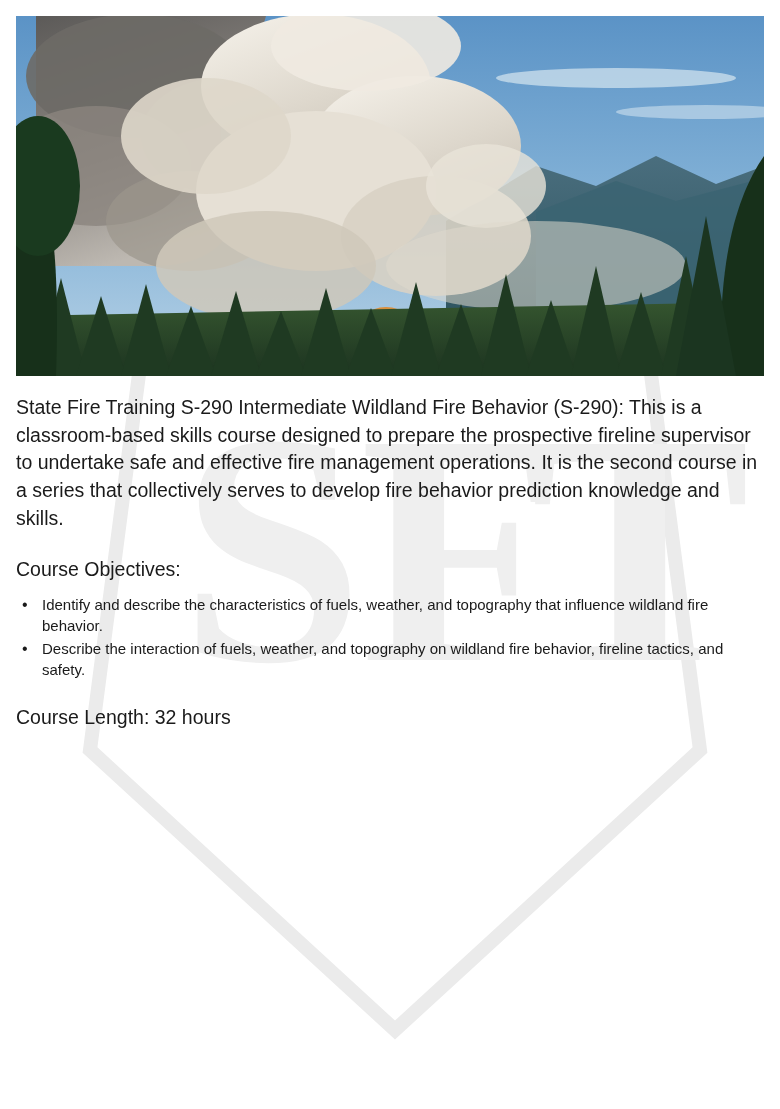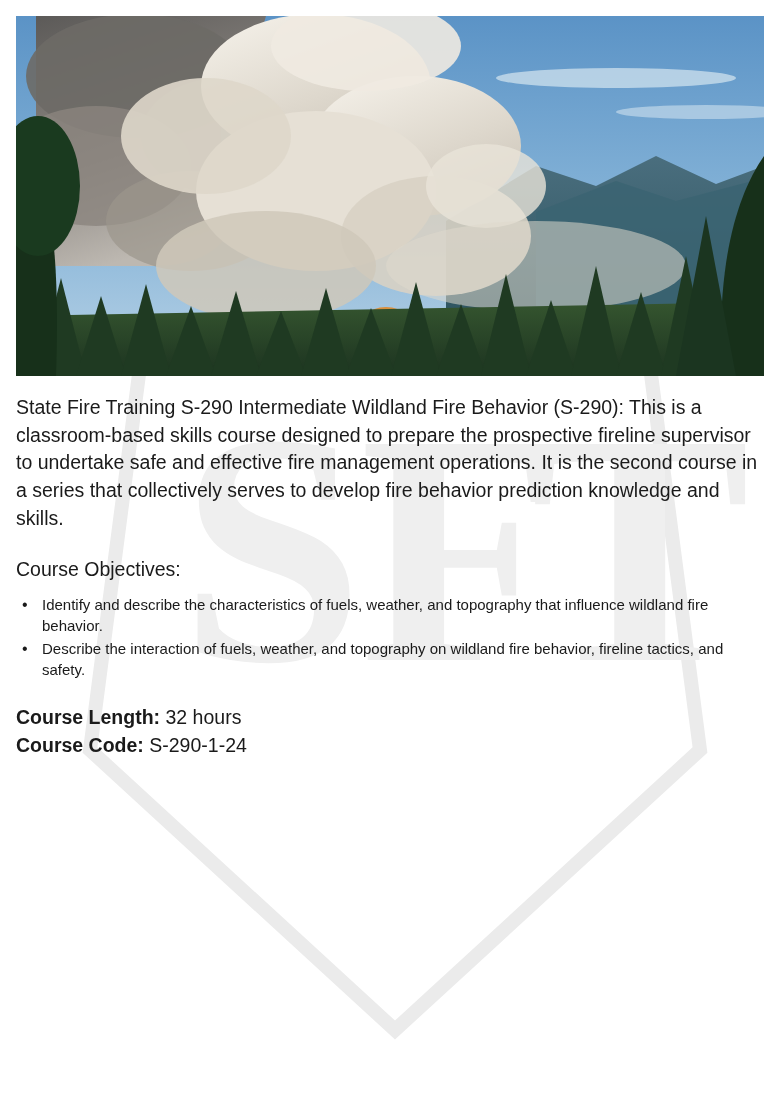--- a/index.html
+++ b/index.html
@@ -82,21 +82,21 @@
     top: -1px;
     font-size: 16px;
     color: #1a1a1a;
   }
 
   .meta {
     margin-top: 24px;
     font-size: 19.5px;
     line-height: 1.42;
   }
-  .meta .k { font-weight: bold; }
+  .meta .k { font-weight: normal; }
 
   .spacer { height: 14px; }
 </style>
 </head>
 <body>
 
 <div class="watermark">
   <svg viewBox="0 0 780 779" xmlns="http://www.w3.org/2000/svg" aria-hidden="true">
     <g fill="none" stroke="#ebebeb" stroke-width="14">
       <path d="M 150 -40 L 640 -40 L 700 420 L 395 700 L 90 420 Z"></path>
@@ -200,17 +200,16 @@
 
   <div class="section-head">Course Objectives:</div>
   <ul class="bullets">
     <li>Identify and describe the characteristics of fuels, weather, and topography that influence wildland fire behavior.</li>
     <li>Describe the interaction of fuels, weather, and topography on wildland fire behavior, fireline tactics, and safety.</li>
   </ul>
 
 
   <div class="meta">
     <div><span class="k">Course Length:</span><span> 32 hours</span></div>
-    <div><span class="k">Course Code:</span><span> S-290-1-24</span></div>
   </div>
 
   <div class="spacer"></div>
 </div>
 
 </body></html>

